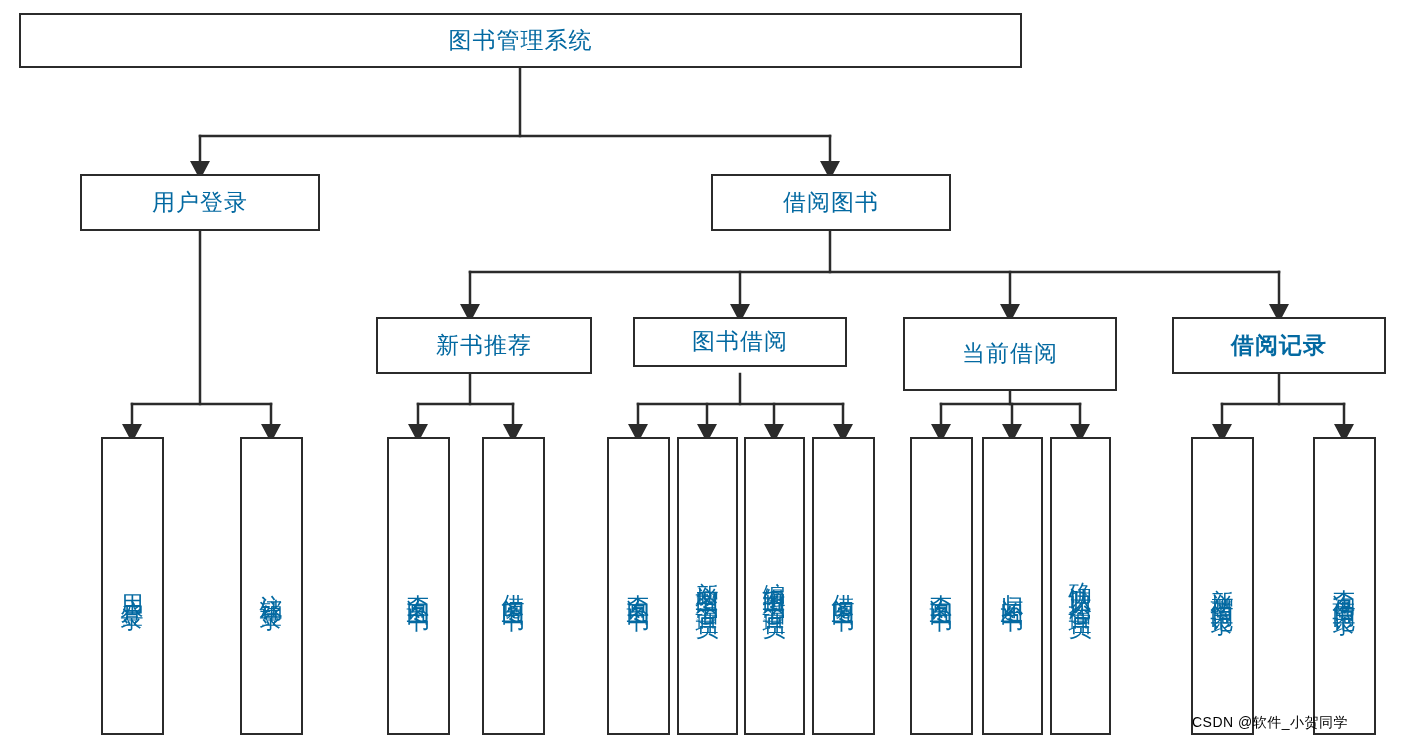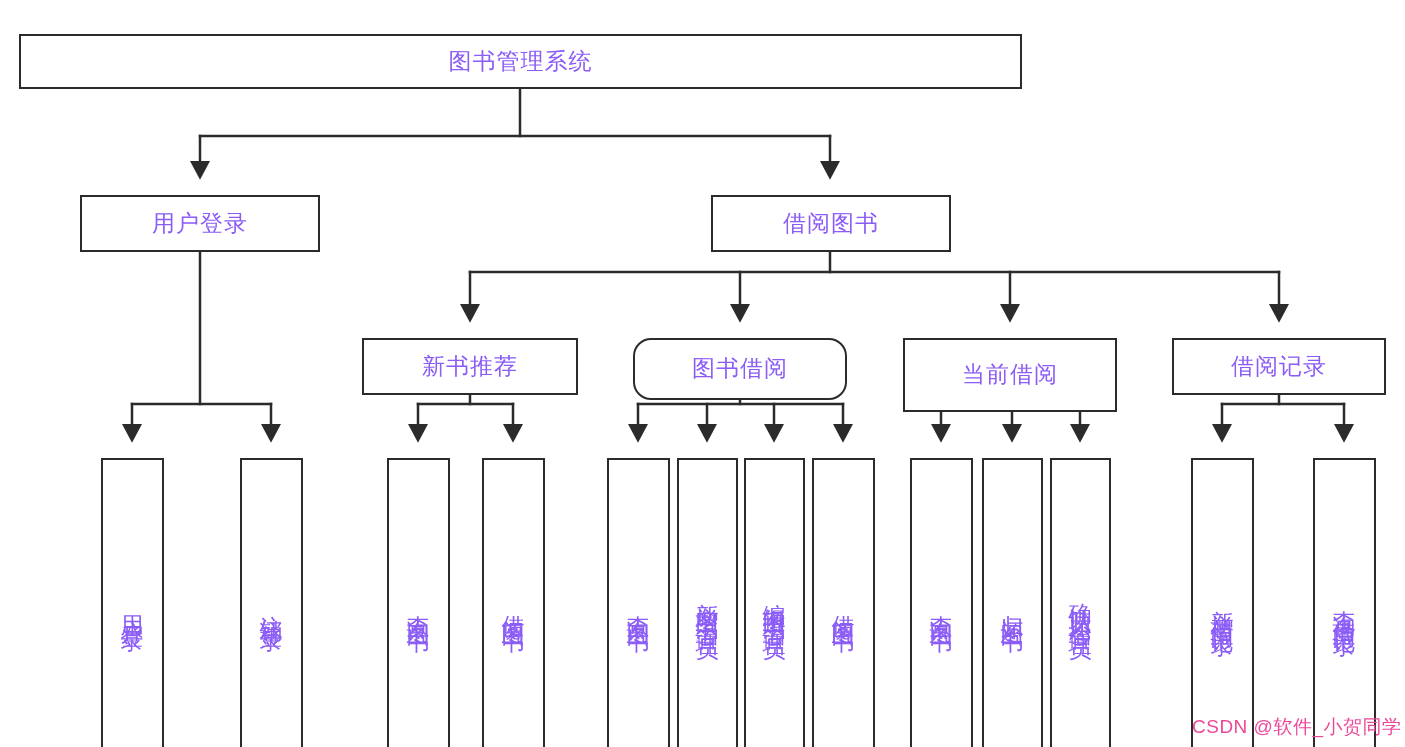--- a/index.html
+++ b/index.html
@@ -24,22 +24,21 @@
     pointer-events: none;
   }
   .node {
     position: absolute;
     box-sizing: border-box;
     border: 2.5px solid #2b2b2b;
     background: #ffffff;
     display: flex;
     align-items: center;
     justify-content: center;
-    color: #8b5cf6;
-    margin-top: 21px;
+    color: #0369a1;
   }
   .node.h .label {
     font-size: 23px;
     letter-spacing: 1px;
     line-height: 1.1;
     white-space: nowrap;
   }
   .node.v {
     align-items: center;
     justify-content: center;
@@ -48,22 +47,22 @@
     writing-mode: vertical-rl;
     text-orientation: upright;
     font-size: 23px;
     letter-spacing: 5px;
     line-height: 1.05;
     white-space: nowrap;
     text-indent: 0;
   }
   .watermark {
     position: absolute;
-    font-size: 19px;
-    color: #ec4899;
+    font-size: 14px;
+    color: #000000;
     white-space: nowrap;
     letter-spacing: 0.5px;
     font-family: "Liberation Sans", "DejaVu Sans", sans-serif;
   }
 </style>
 </head>
 <body>
 
 <div id="canvas">
 
@@ -121,30 +120,30 @@
     <span class="label">图书管理系统</span>
   </div>
 
   <div class="node h" style="left:80px; top:174px; width:240px; height:57px;">
     <span class="label">用户登录</span>
   </div>
   <div class="node h" style="left:711px; top:174px; width:240px; height:57px;">
     <span class="label">借阅图书</span>
   </div>
 
-  <div class="node h" style="left:362px; top:317px; width:216px; height:57px;">
+  <div class="node h" style="left:376px; top:317px; width:216px; height:57px;">
     <span class="label">新书推荐</span>
   </div>
-  <div class="node h" style="left:633px; top:317px; width:214px; height:62px;border-radius:18px;">
+  <div class="node h" style="left:633px; top:317px; width:214px; height:50px;">
     <span class="label">图书借阅</span>
   </div>
   <div class="node h" style="left:903px; top:317px; width:214px; height:74px;">
     <span class="label">当前借阅</span>
   </div>
-  <div class="node h" style="left:1172px; top:317px; width:214px; height:57px;">
+  <div class="node h" style="left:1172px; top:317px; width:214px; height:57px;font-weight:bold;">
     <span class="label">借阅记录</span>
   </div>
 
   <div class="node v" style="left:101px; top:437px; width:63px; height:298px;">
     <span class="label">用户登录</span>
   </div>
   <div class="node v" style="left:240px; top:437px; width:63px; height:298px;">
     <span class="label">注销登录</span>
   </div>
 

